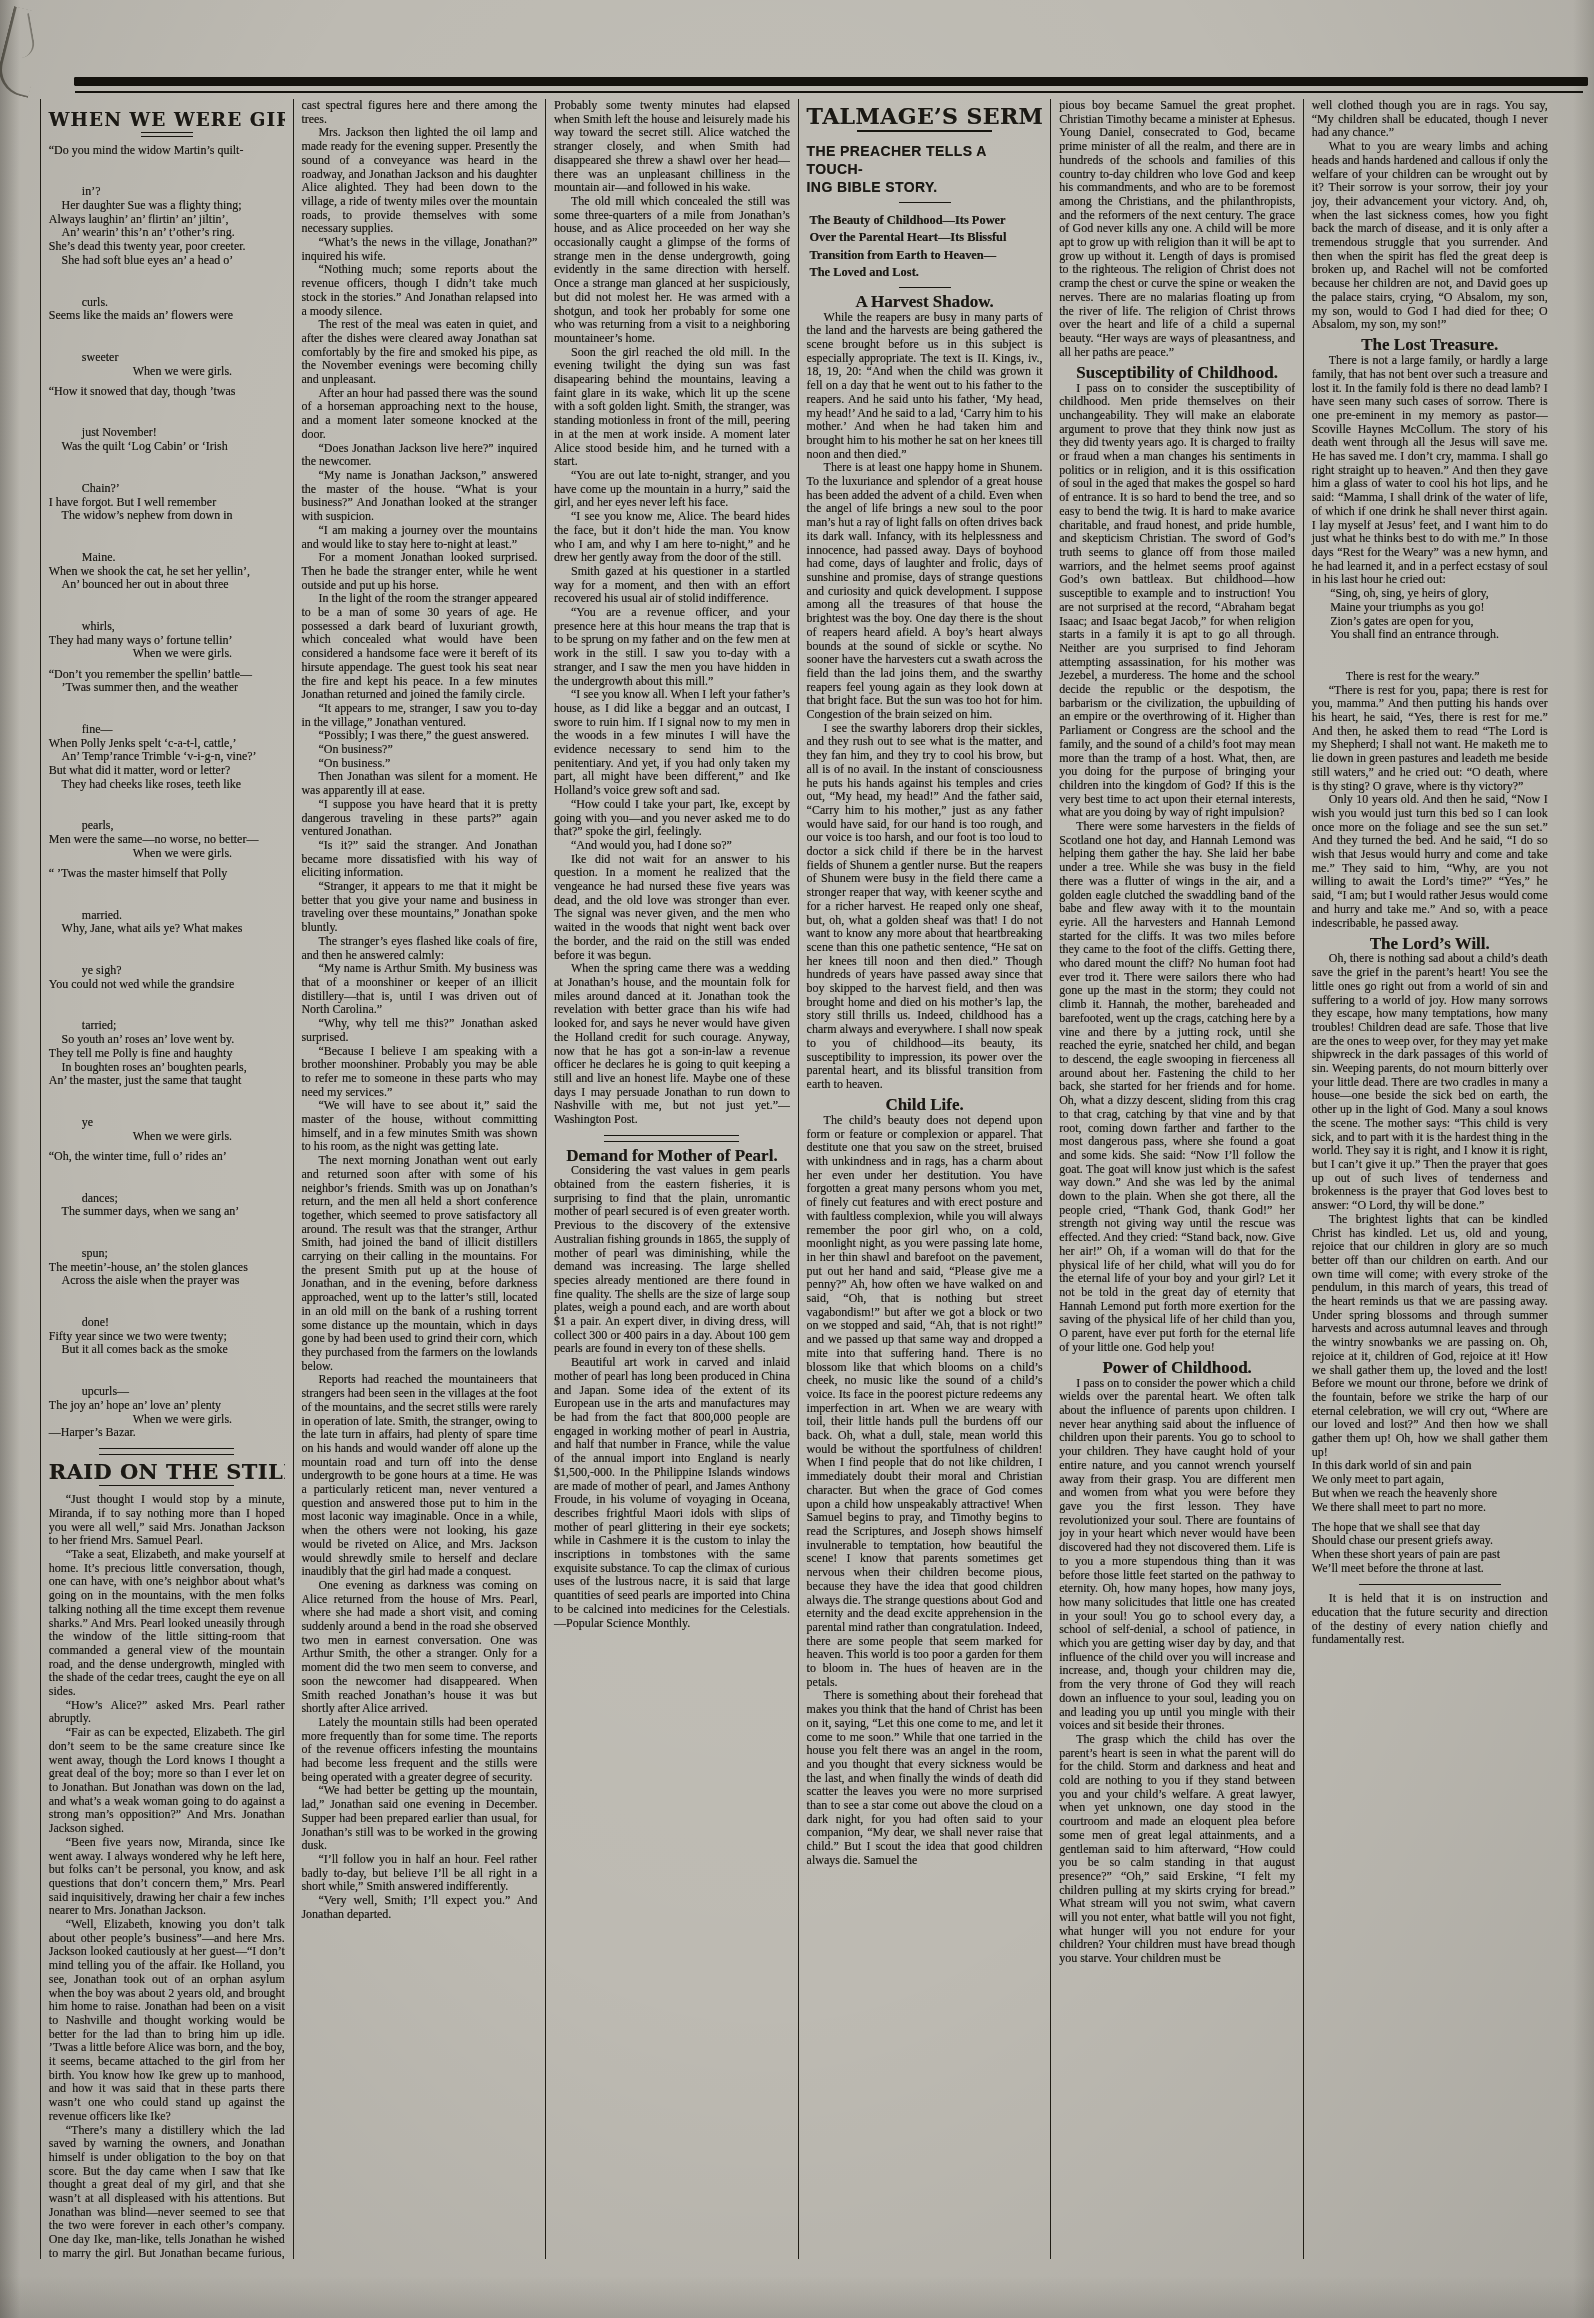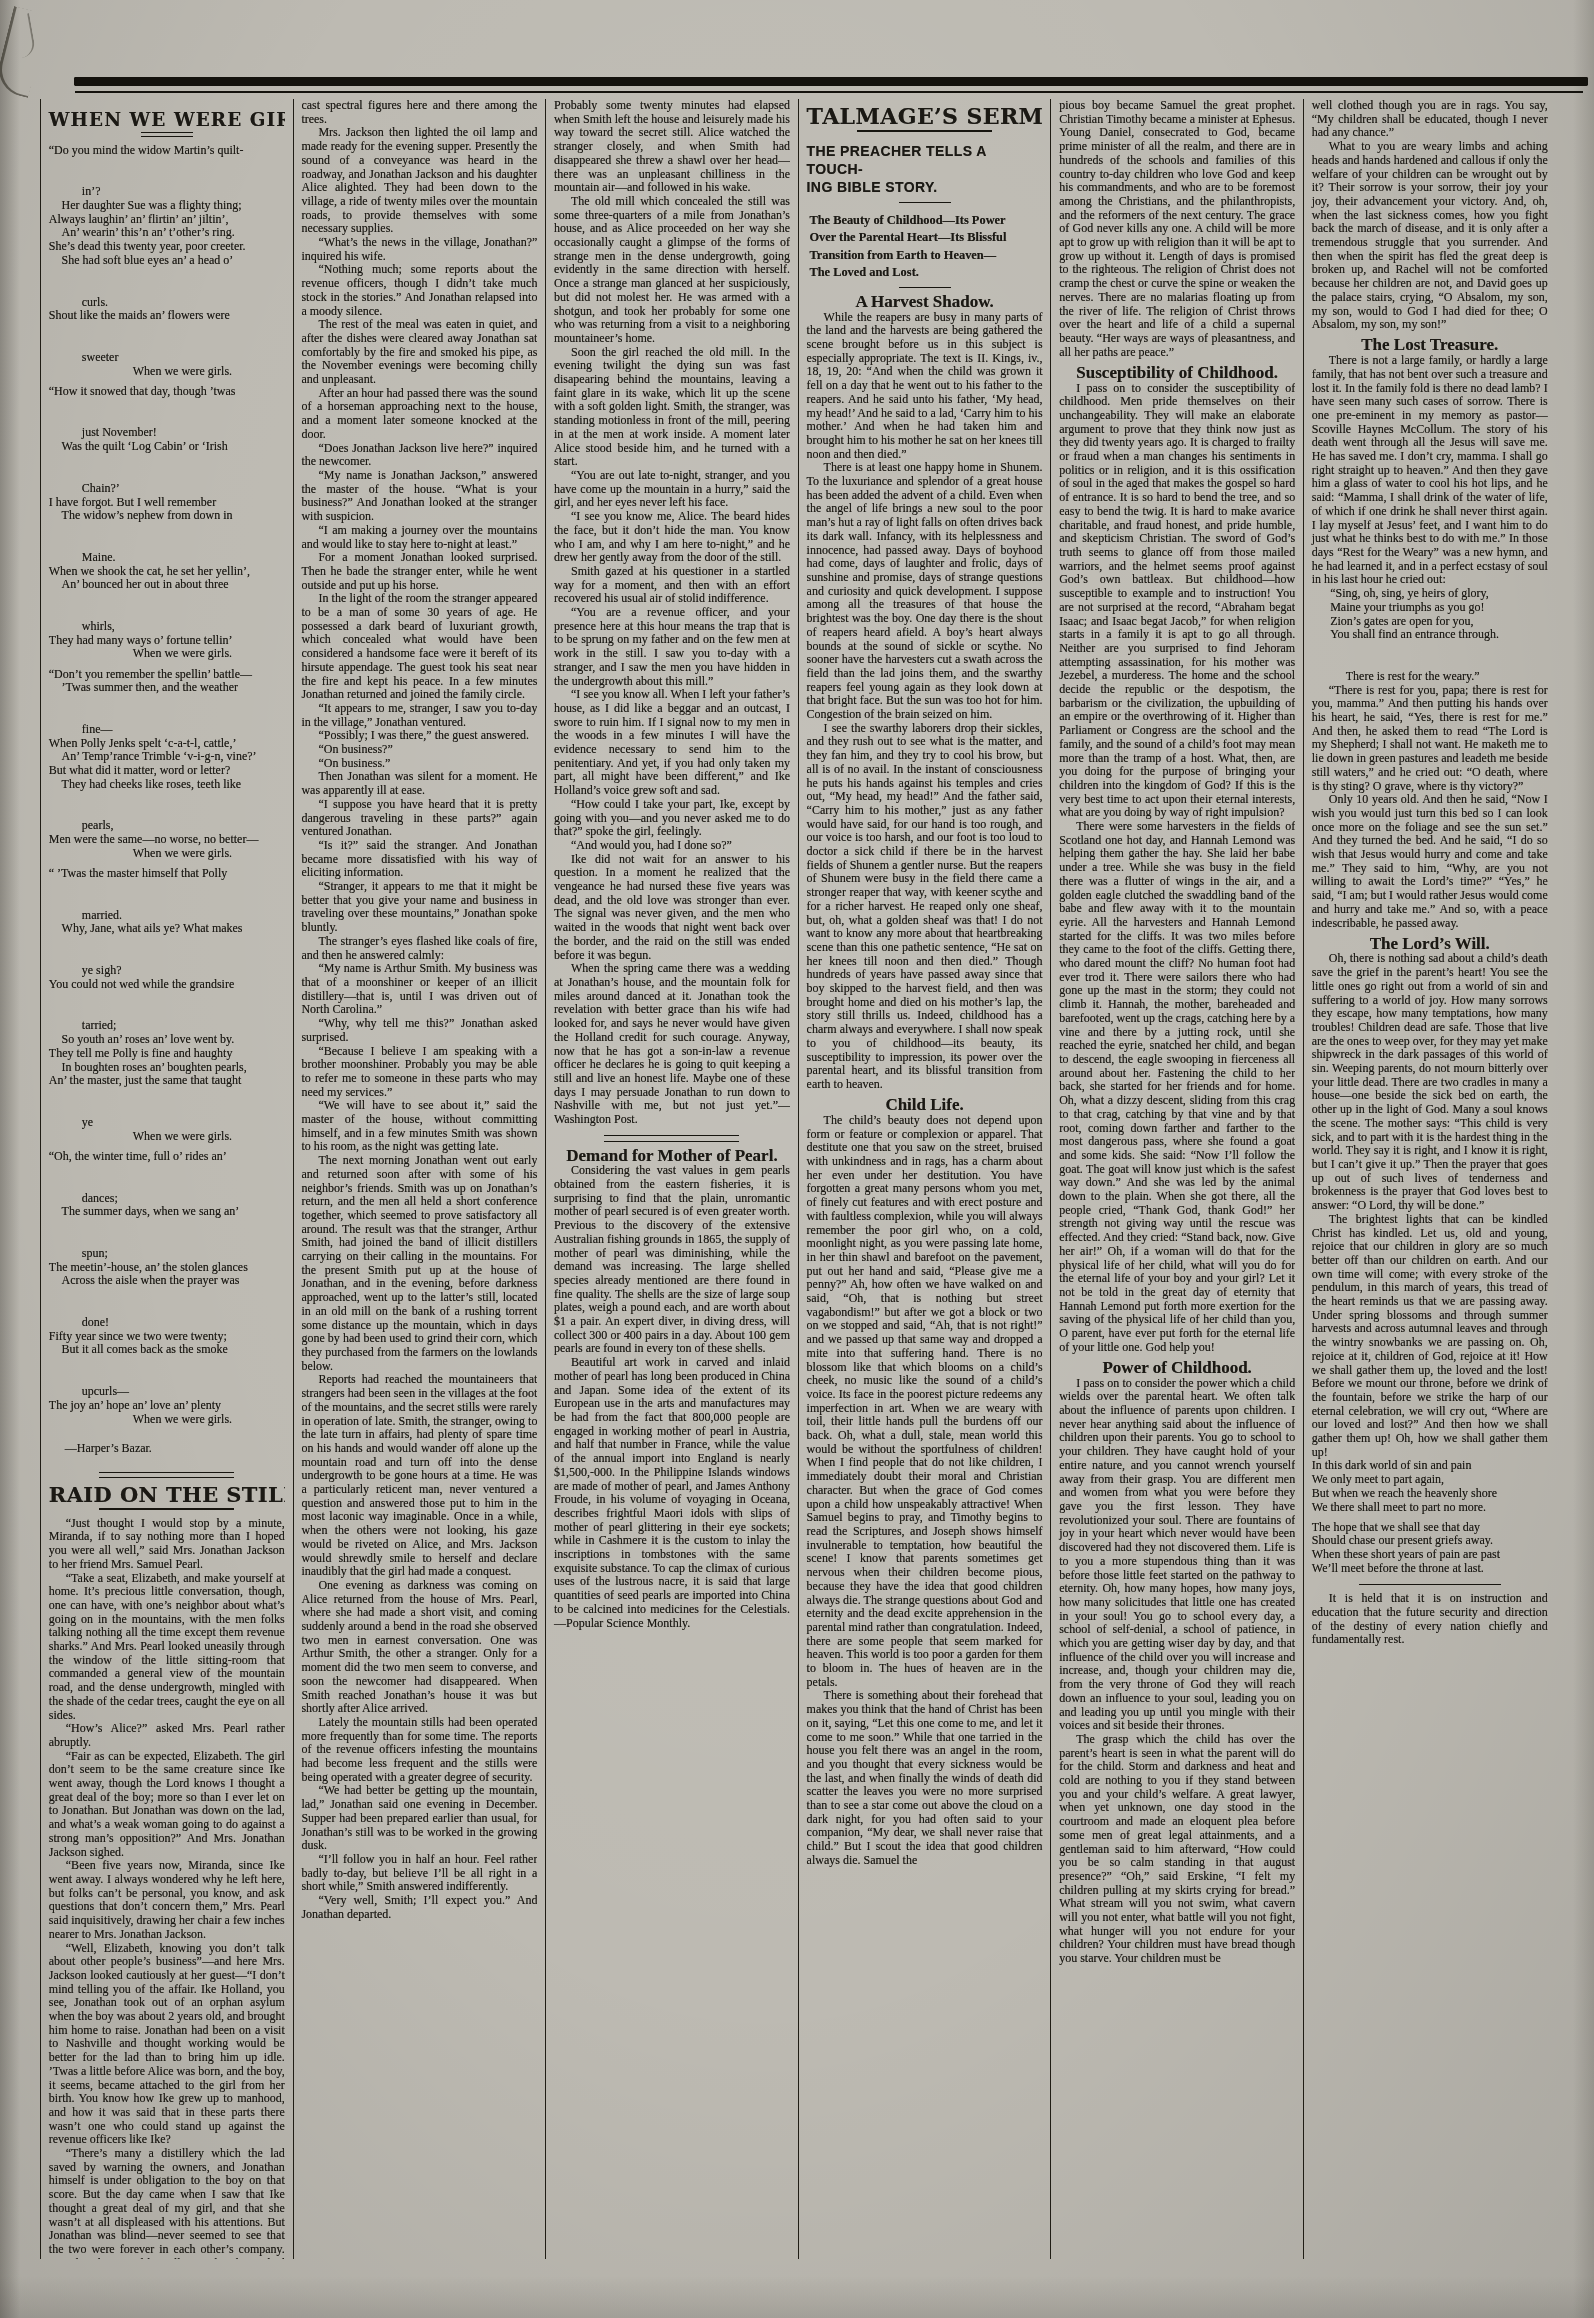--- a/index.html
+++ b/index.html
@@ -30,21 +30,21 @@
 
   .h1{font-weight:bold;text-align:center;white-space:nowrap;font-family:"DejaVu Serif","Liberation Serif",serif;}
   .h1.girls{font-size:18.4px;letter-spacing:1.1px;margin-top:14px;}
   .h1.raid{font-size:21px;letter-spacing:0.4px;margin-top:10px;}
   .h1.sermon{font-size:22px;letter-spacing:0.4px;margin-top:11.3px;}
 
   .sans-head{font-family:"Liberation Sans","DejaVu Sans",sans-serif;font-weight:bold;
     font-size:14px;line-height:1.3;letter-spacing:0.4px;text-align:left;margin:10px 0 4.3px;}
   .deck{font-weight:bold;font-size:12.4px;line-height:1.4;margin:8.5px 0 4.3px;text-align:left;padding-left:2.8px;}
   .crosshead{font-weight:bold;text-align:center;font-size:17px;margin:6.4px 0 2.1px;}
-  .attrib{text-align:left;margin:16px;}
+  .attrib{text-align:left;margin:0;}
 
   .rule{background:#17150f;}
   .rule.single-short{width:135px;height:1.4px;margin:6.4px auto 7px;}
   .rule.single-tiny{width:52px;height:1.4px;margin:5.7px auto;}
   .rule.double-tiny{width:52px;height:3.5px;margin:5px auto 6.4px;background:none;
     border-top:1.4px solid #17150f;border-bottom:1.4px solid #17150f;}
   .rule.double-short{width:135px;height:4.3px;margin:8.5px auto 7px;background:none;
     border-top:1.4px solid #17150f;border-bottom:1.4px solid #17150f;}
   .rule.thin-mid{width:142px;height:1.4px;margin:8.5px auto 7px;}
 
@@ -72,21 +72,21 @@
         <div class="rule double-tiny"></div>
         <div class="poem ">
           <div class="pl i0">“Do you mind the widow Martin’s quilt-</div>
           <div class="pl i2">in’?</div>
           <div class="pl i1">Her daughter Sue was a flighty thing;</div>
           <div class="pl i0">Always laughin’ an’ flirtin’ an’ jiltin’,</div>
           <div class="pl i1">An’ wearin’ this’n an’ t’other’s ring.</div>
           <div class="pl i0">She’s dead this twenty year, poor creeter.</div>
           <div class="pl i1">She had soft blue eyes an’ a head o’</div>
           <div class="pl i2">curls.</div>
-          <div class="pl i0">Shout like the maids an’ flowers were</div>
+          <div class="pl i0">Seems like the maids an’ flowers were</div>
           <div class="pl i2">sweeter</div>
           <div class="pl i3">When we were girls.</div>
           <div class="stanza-gap"></div>
           <div class="pl i0">“How it snowed that day, though ’twas</div>
           <div class="pl i2">just November!</div>
           <div class="pl i1">Was the quilt ‘Log Cabin’ or ‘Irish</div>
           <div class="pl i2">Chain?’</div>
           <div class="pl i0">I have forgot.  But I well remember</div>
           <div class="pl i1">The widow’s nephew from down in</div>
           <div class="pl i2">Maine.</div>

